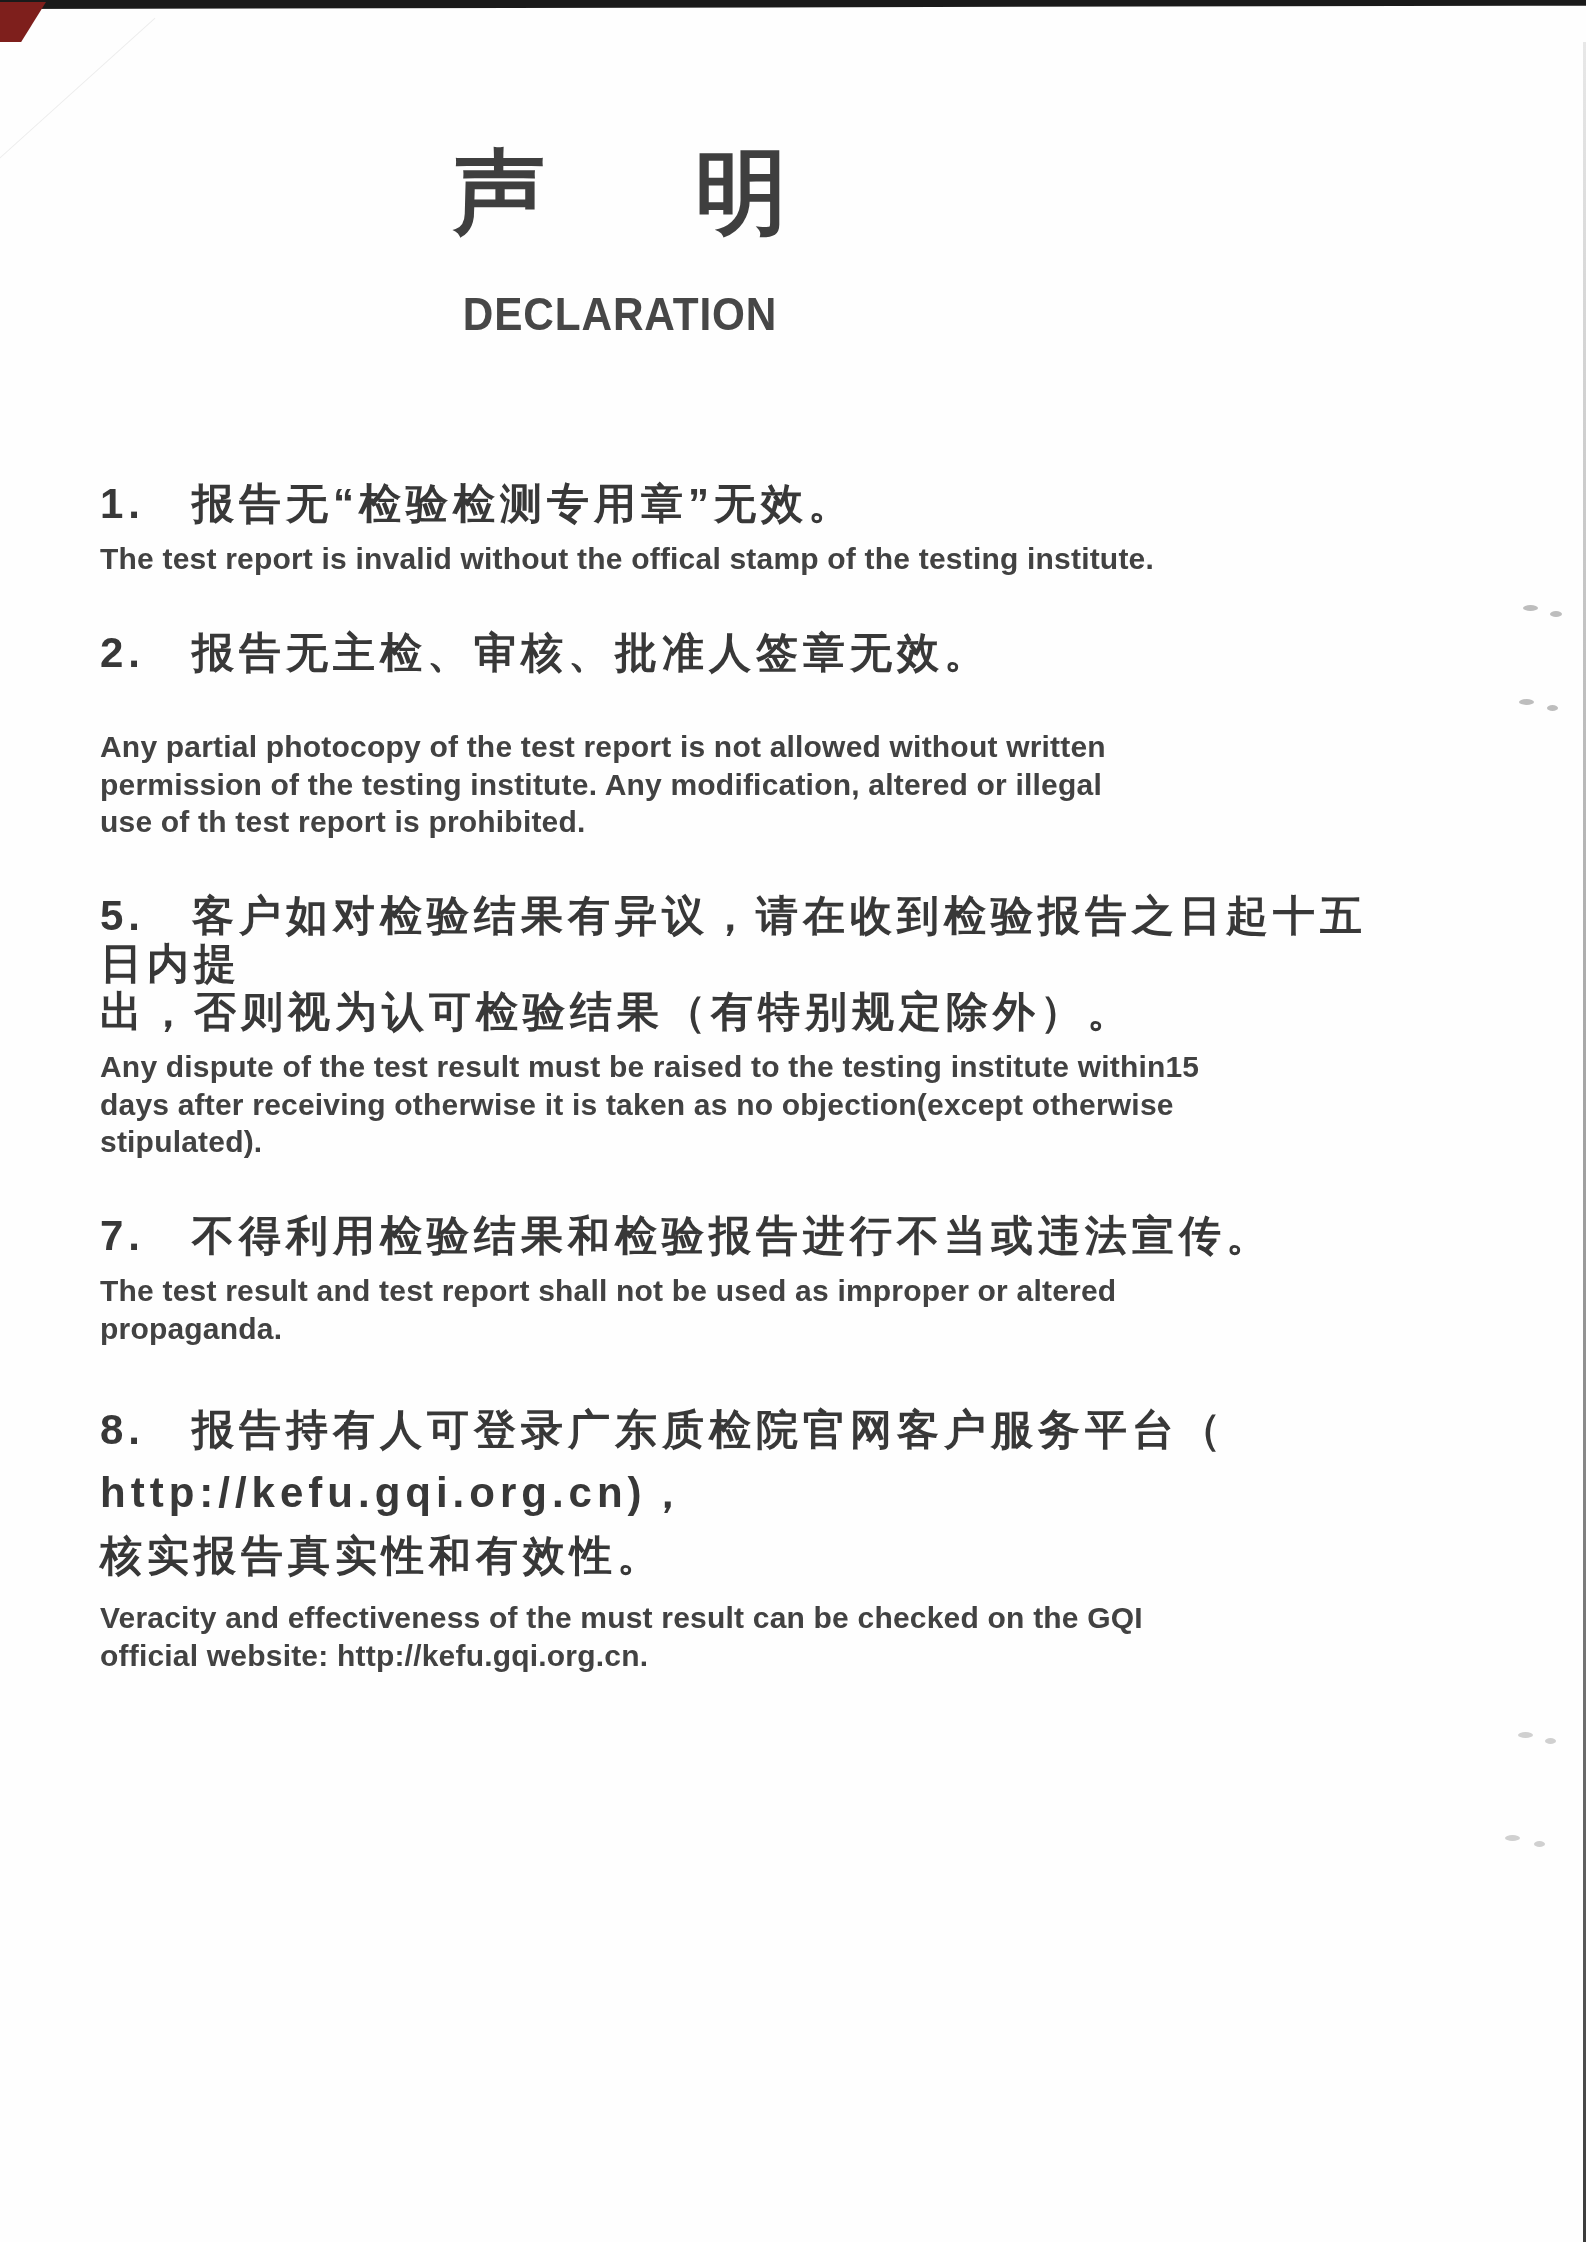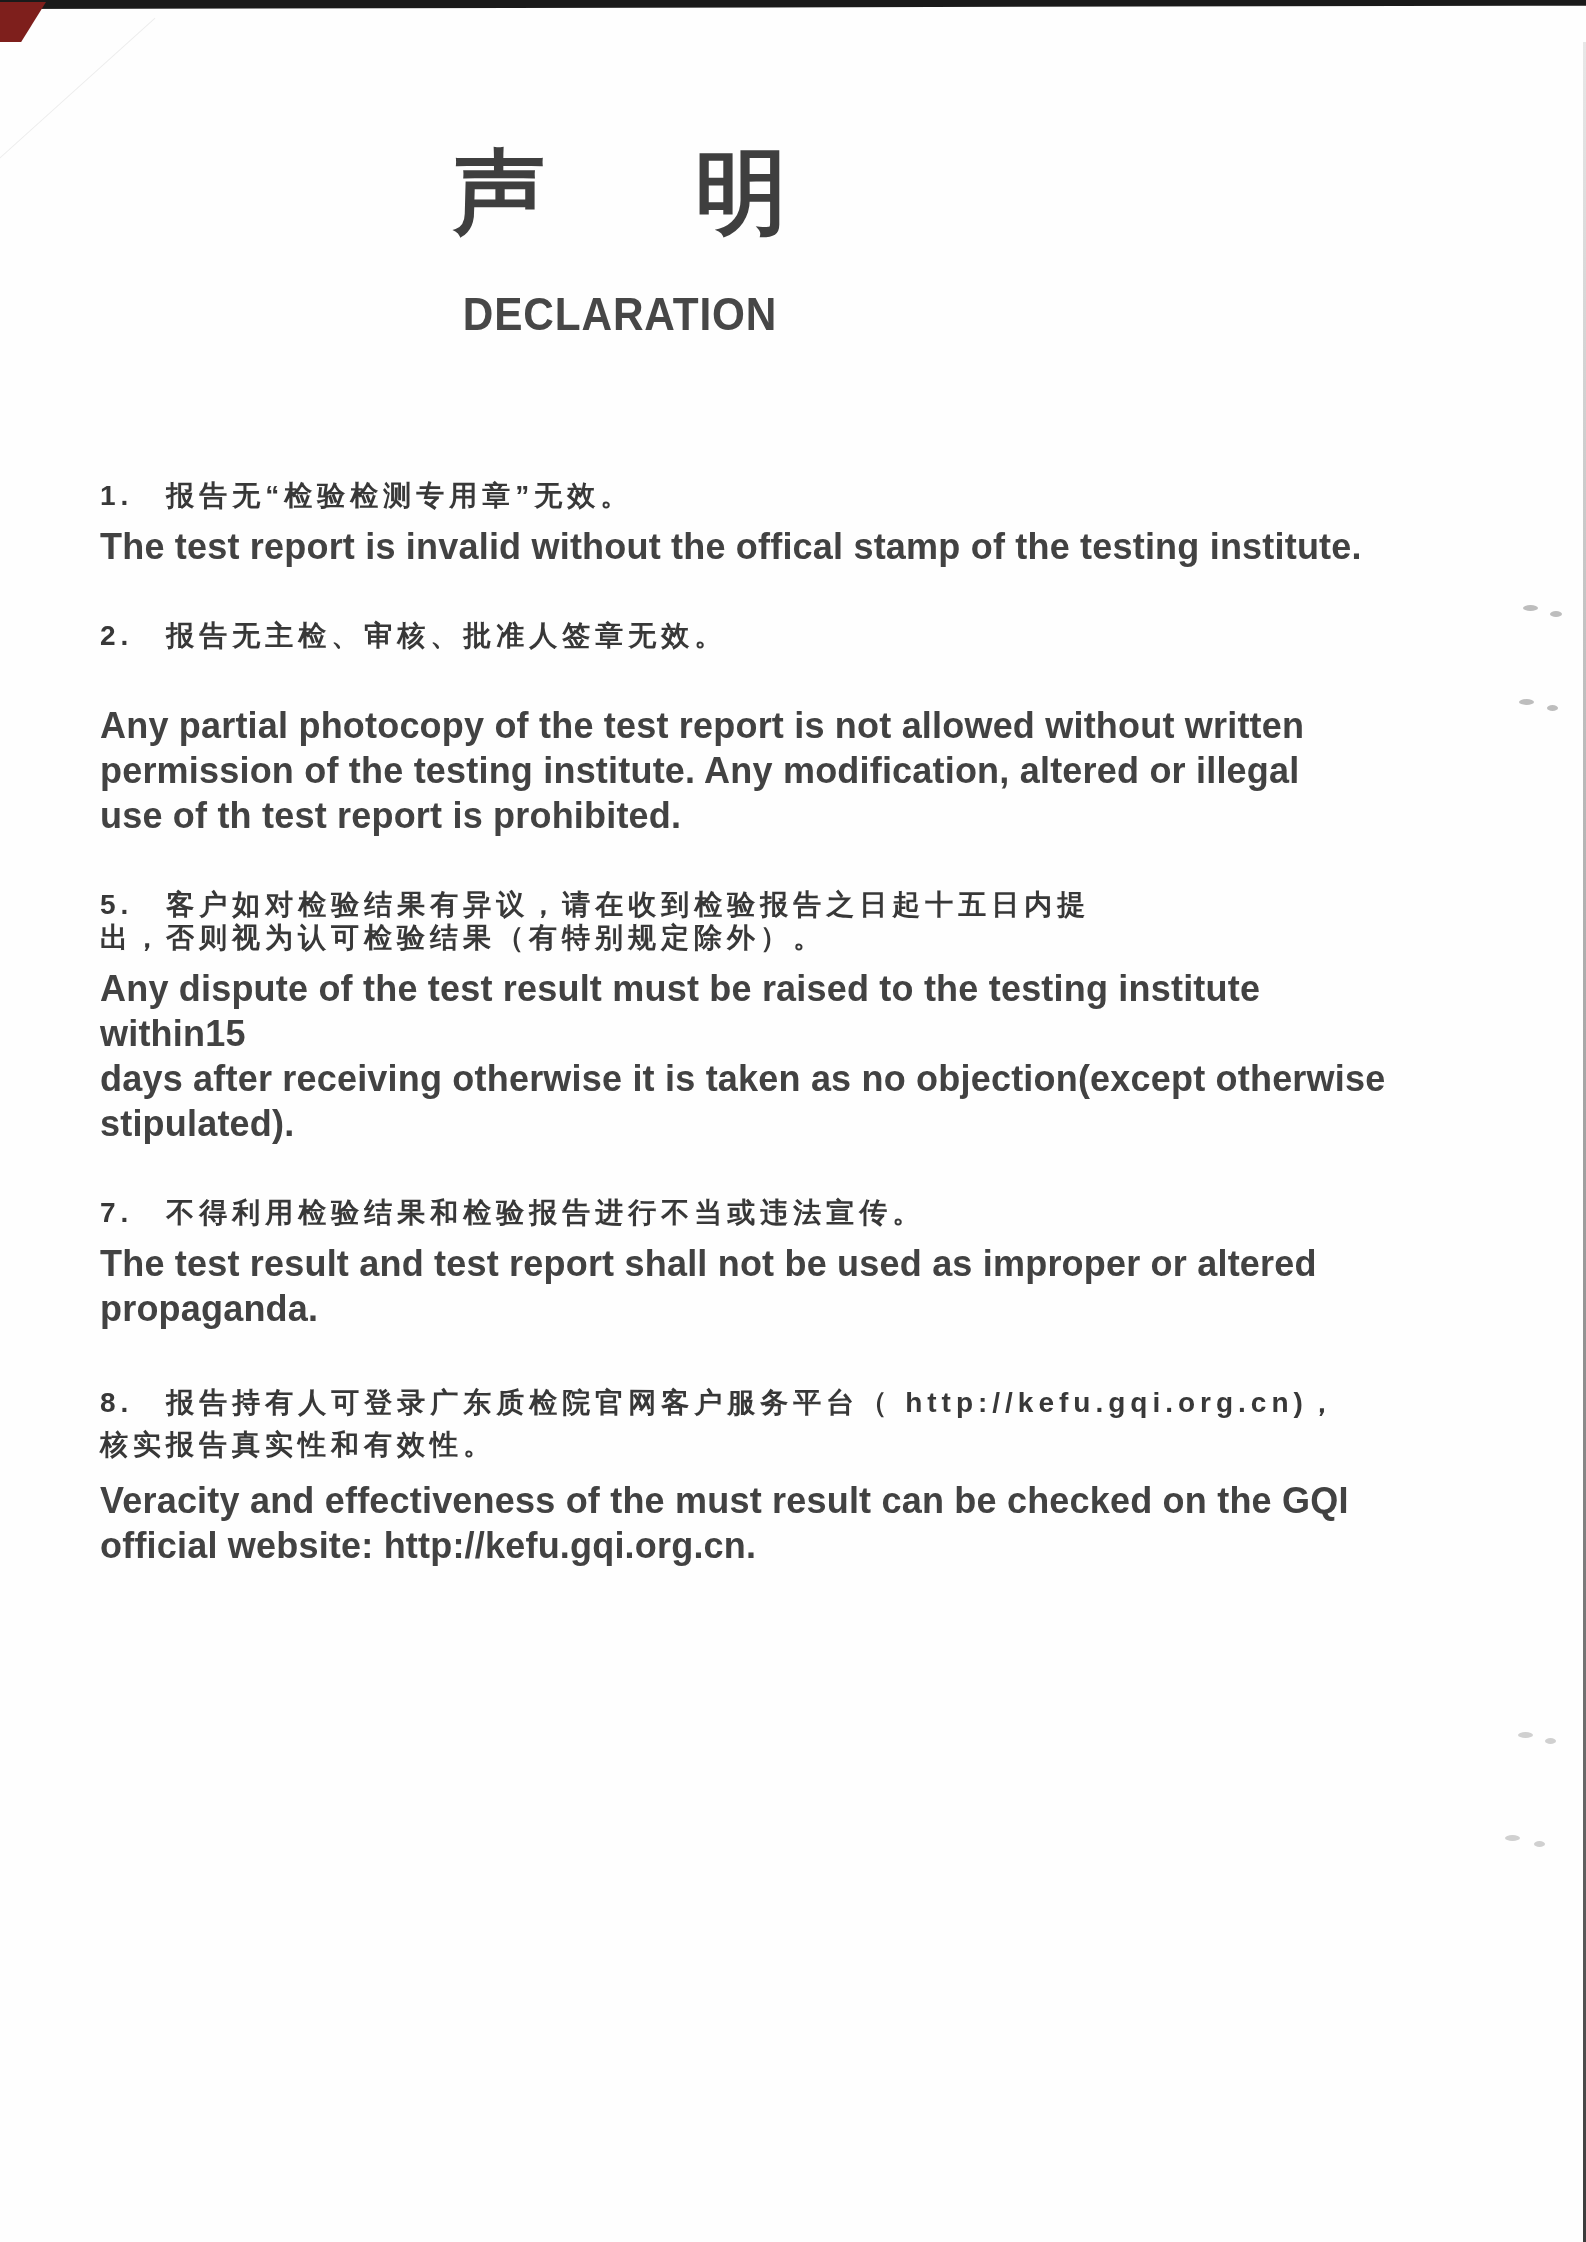--- a/index.html
+++ b/index.html
@@ -46,26 +46,26 @@
   .title-en {
     margin-top: 48px; text-align: center;
     font-size: 47px; font-weight: 700; letter-spacing: 1px; color: #474747;
     transform: scaleX(0.9); transform-origin: center;
   }
 
   
   .content { position: absolute; top: 480px; left: 100px; width: 1296px; }
   .item { margin-bottom: 51px; }
   .item .zh {
-    font-size: 28px; font-weight: 700; letter-spacing: 5px;
+    font-size: 42px; font-weight: 700; letter-spacing: 5px;
     line-height: 1.15; white-space: pre-line; color: #383838;
   }
   .item .en {
     margin-top: 12px;
-    font-size: 36px; font-weight: 700; letter-spacing: 0.2px;
+    font-size: 30px; font-weight: 700; letter-spacing: 0.2px;
     line-height: 1.25; white-space: pre-line; color: #424242;
   }
   .item.loose-zh .zh { line-height: 1.5; }
 </style>
 </head>
 <body>
 
 <div class="scan-top"></div>
 <div class="corner-mark"></div>
 <div class="scan-right"></div>

